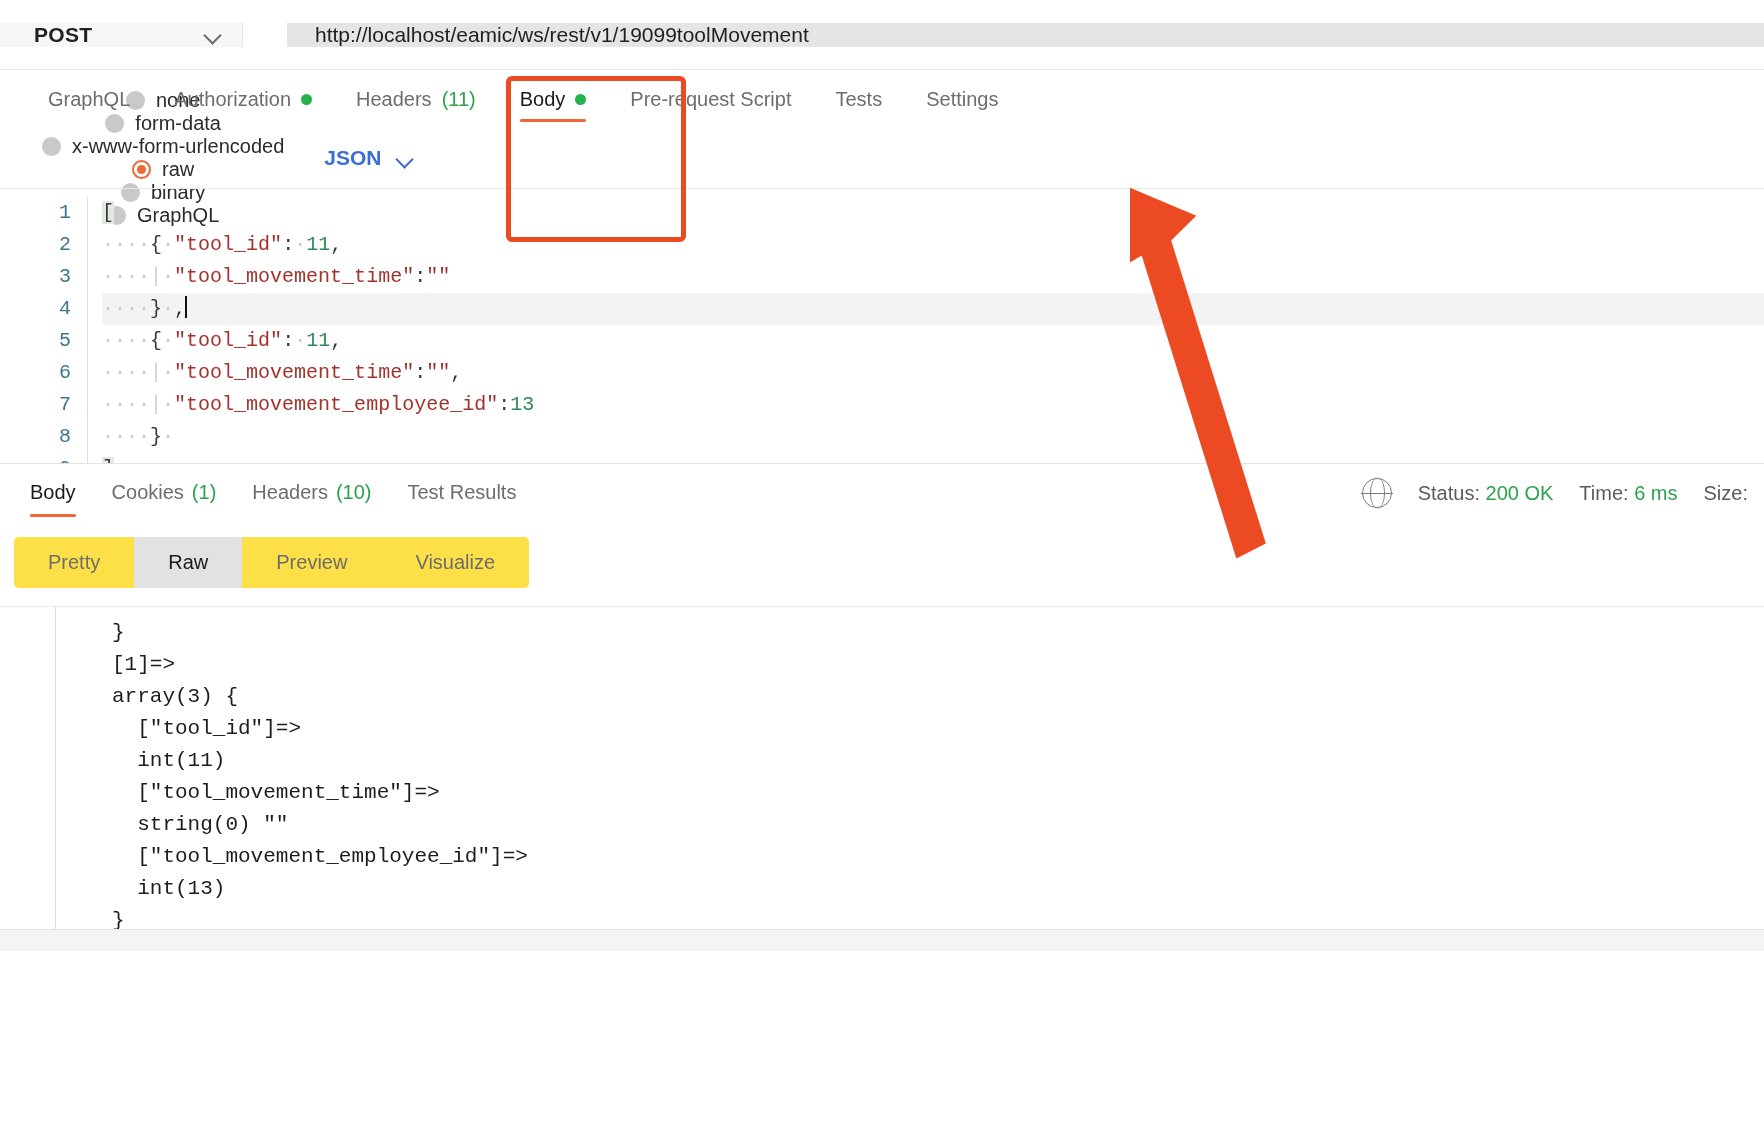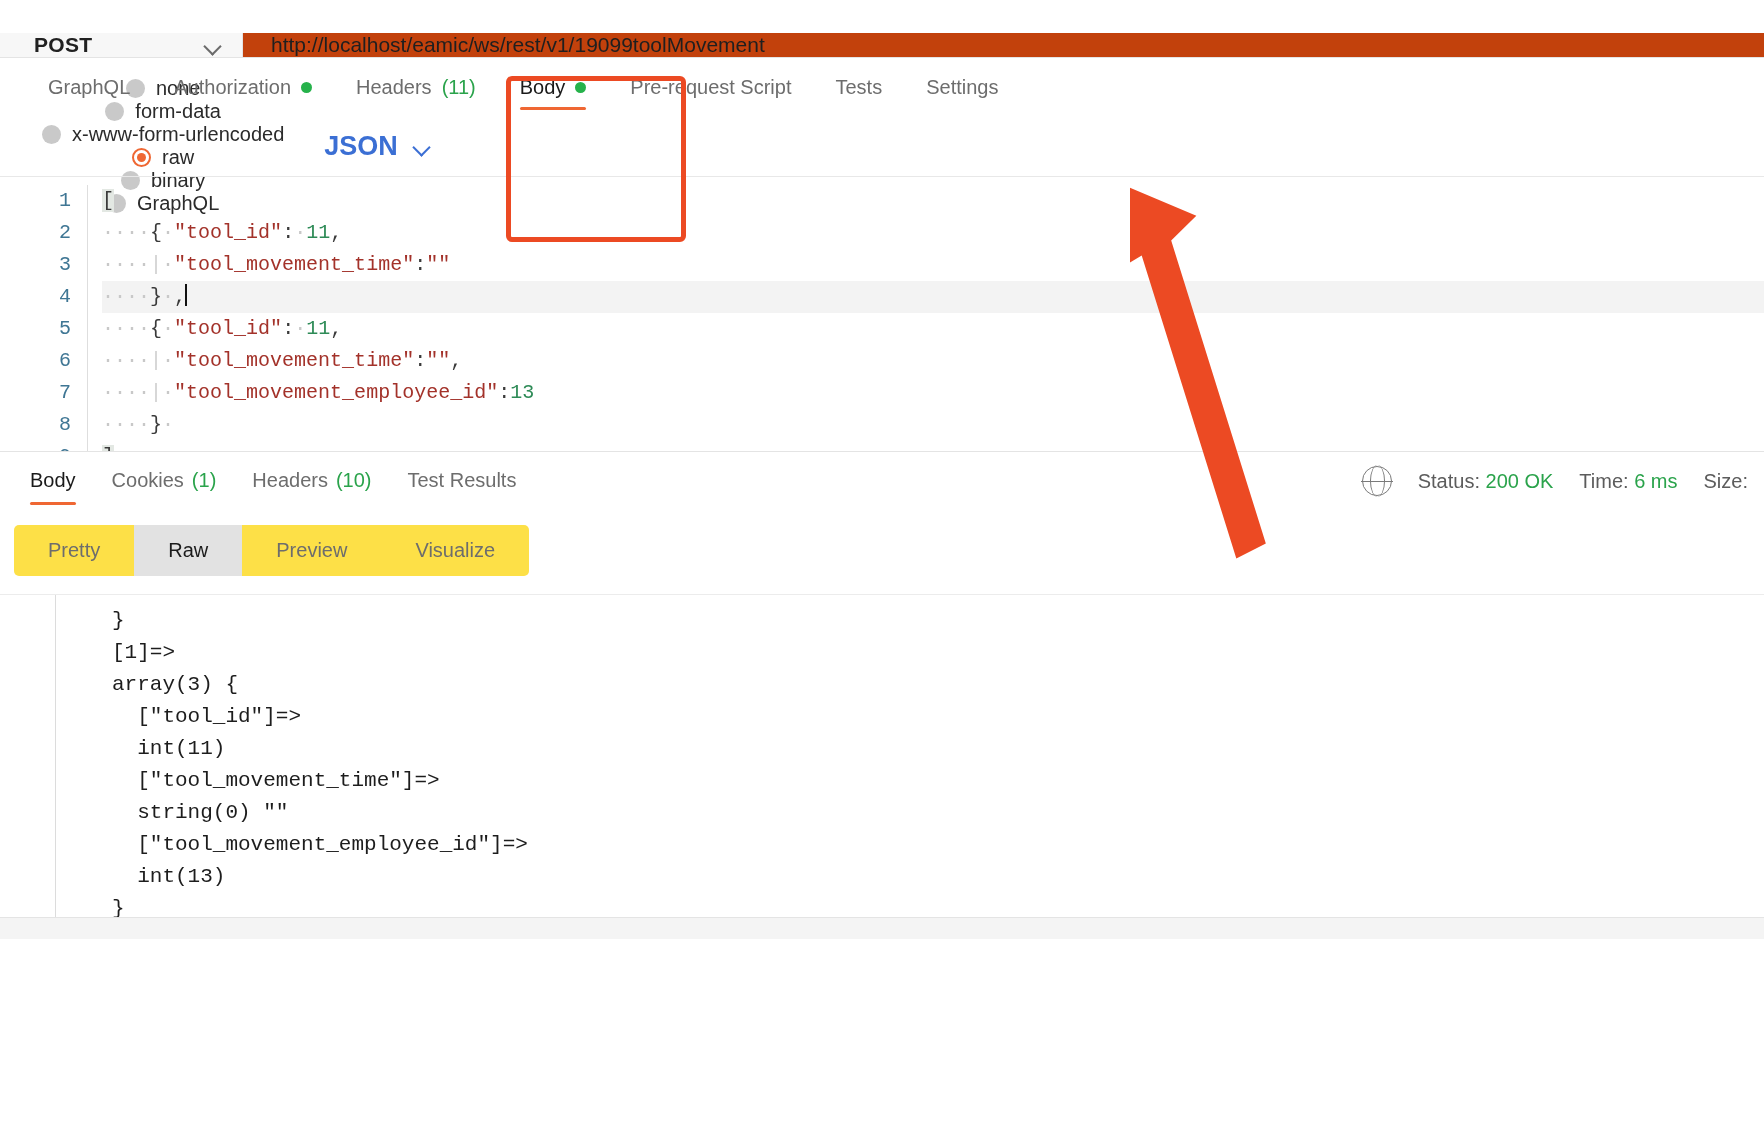--- a/index.html
+++ b/index.html
@@ -7,23 +7,24 @@
     width: 1764px; height: 1144px;
     background: #ffffff;
     font-family: "Liberation Sans", sans-serif;
     color: #2b2b2b;
     overflow: hidden;
   }
   .app { position: relative; width: 1764px; height: 1144px; }
 
   
   .urlbar {
-    display: flex; align-items: flex-end;
-    height: 58px;
+    display: flex; align-items: center;
+    height: 70px;
     border-bottom: 1px solid #e4e4e4;
+    gap: 44px;
   }
   .method-select {
     width: 243px;
     display: flex; align-items: center; justify-content: space-between;
     padding: 0 22px 0 34px;
     background: #f7f7f7;
     border-right: 1px solid #e4e4e4;
     cursor: pointer;
   }
   .method-label { font-size: 21px; font-weight: bold; color: #212121; letter-spacing: .3px; }
@@ -31,21 +32,21 @@
   .chev::before {
     content: ""; position: absolute; left: 1px; top: 2px;
     width: 11px; height: 11px;
     border-right: 2px solid #6b6b6b; border-bottom: 2px solid #6b6b6b;
     transform: rotate(45deg);
   }
   .chev.blue::before { border-color: #3b6fd4; }
   .url-field {
     flex: 1; display: flex; align-items: center;
     padding-left: 28px;
-    background: #c2410c;
+    background: #e5e5e5;
     font-size: 21px; color: #1f1f1f;
   }
 
   
   .req-tabs {
     display: flex; align-items: center;
     height: 58px;
     padding-left: 26px;
     gap: 0;
   }
@@ -84,21 +85,21 @@
   }
   .radio.sel { background: #ffffff; border: 2px solid #ef6733; position: relative; }
   .radio.sel::after {
     content: ""; position: absolute; left: 3px; top: 3px;
     width: 9px; height: 9px; border-radius: 50%; background: #ef6733;
   }
   .json-select {
     display: flex; align-items: center; gap: 16px;
     margin-left: 22px; cursor: pointer;
   }
-  .json-label { font-size: 27px; font-weight: bold; color: #3b6fd4; }
+  .json-label { font-size: 21px; font-weight: bold; color: #3b6fd4; }
 
   
   .editor-wrap {
     border-top: 1px solid #e8e8e8;
     height: 275px;
     position: relative;
     overflow: hidden;
   }
   .editor {
     display: flex;

